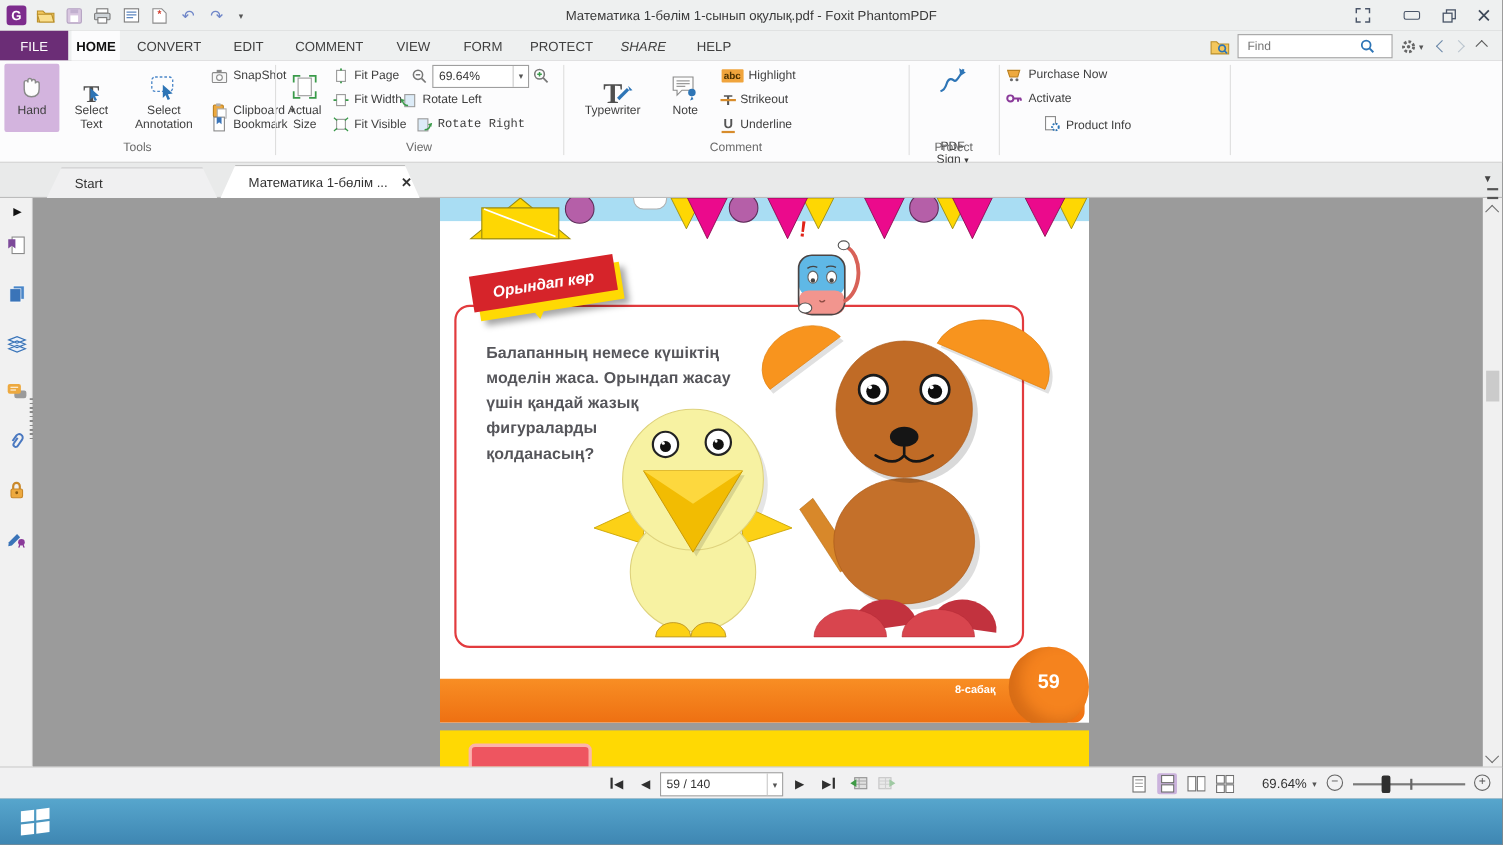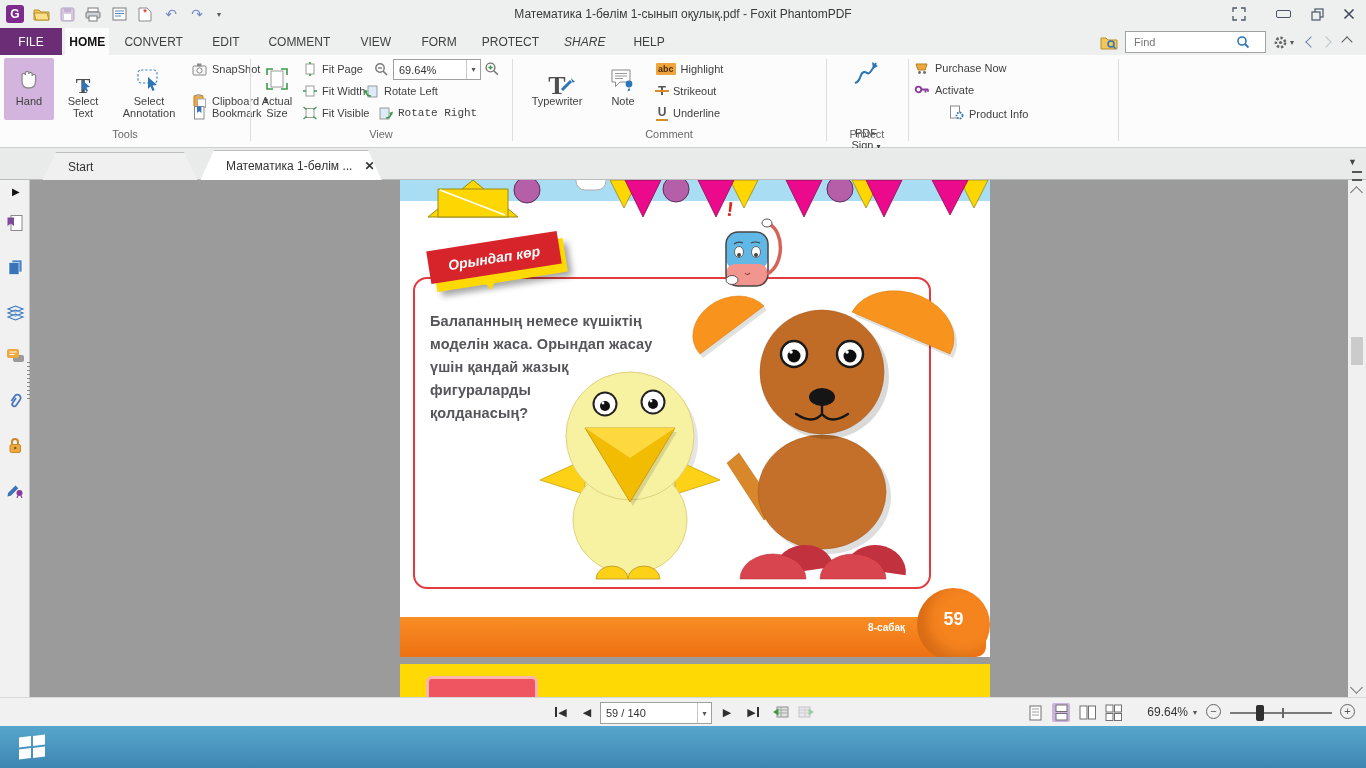--- a/index.html
+++ b/index.html
@@ -41,21 +41,21 @@
   .purplebar{background:#6b2d76;color:#fff;font-size:12px;display:flex;align-items:center;justify-content:center;}
   
   .tabbar{left:0;top:148px;width:1366px;height:32px;background:#e9eaea;border-bottom:1px solid #bcbcbc;box-sizing:border-box;}
   .dtab{clip-path:polygon(14px 0,calc(100% - 14px) 0,100% 100%,0 100%);display:flex;align-items:center;font-size:12px;color:#333;}
   
   .sidebar{left:0;top:180px;width:30px;height:517px;background:#f1f1f1;border-right:1px solid #c6c6c6;box-sizing:border-box;}
   .sbico{left:6px;width:18px;height:18px;}
   
   .docarea{left:30px;top:180px;width:1318px;height:517px;background:#9b9b9b;}
   .page{left:400px;top:180px;width:590px;height:477px;background:#fff;overflow:hidden;}
-  .pdftext{font-weight:700;color:#55555a;font-size:14.5px;line-height:23px;letter-spacing:.1px;}
+  .pdftext{font-weight:700;color:#55555a;font-size:14.5px;line-height:23px;letter-spacing:.1px;margin-left:12px;}
   .page2{left:400px;top:664px;width:590px;height:33px;background:#ffd903;overflow:hidden;}
   
   .vscroll{left:1348px;top:180px;width:18px;height:517px;background:#f0f0f0;}
   .scrollchev{left:4px;width:8px;height:8px;border-right:1.6px solid #707070;border-top:1.6px solid #707070;}
   
   .navbar{left:0;top:697px;width:1366px;height:29px;background:#f1f1f2;border-top:1px solid #d8d8d8;box-sizing:border-box;}
   .navbtn{top:4px;width:22px;height:20px;display:flex;align-items:center;justify-content:center;color:#2f2f2f;font-size:11px;gap:1px;}
   .bar1{width:2px;height:10px;background:#2f2f2f;display:inline-block;}
   .layico{top:5px;width:18px;height:19px;display:flex;align-items:center;justify-content:center;}
   .zcirc{top:6px;width:15px;height:15px;border:1.5px solid #666;border-radius:50%;display:flex;align-items:center;justify-content:center;font-size:11px;color:#555;line-height:1;box-sizing:border-box;}

